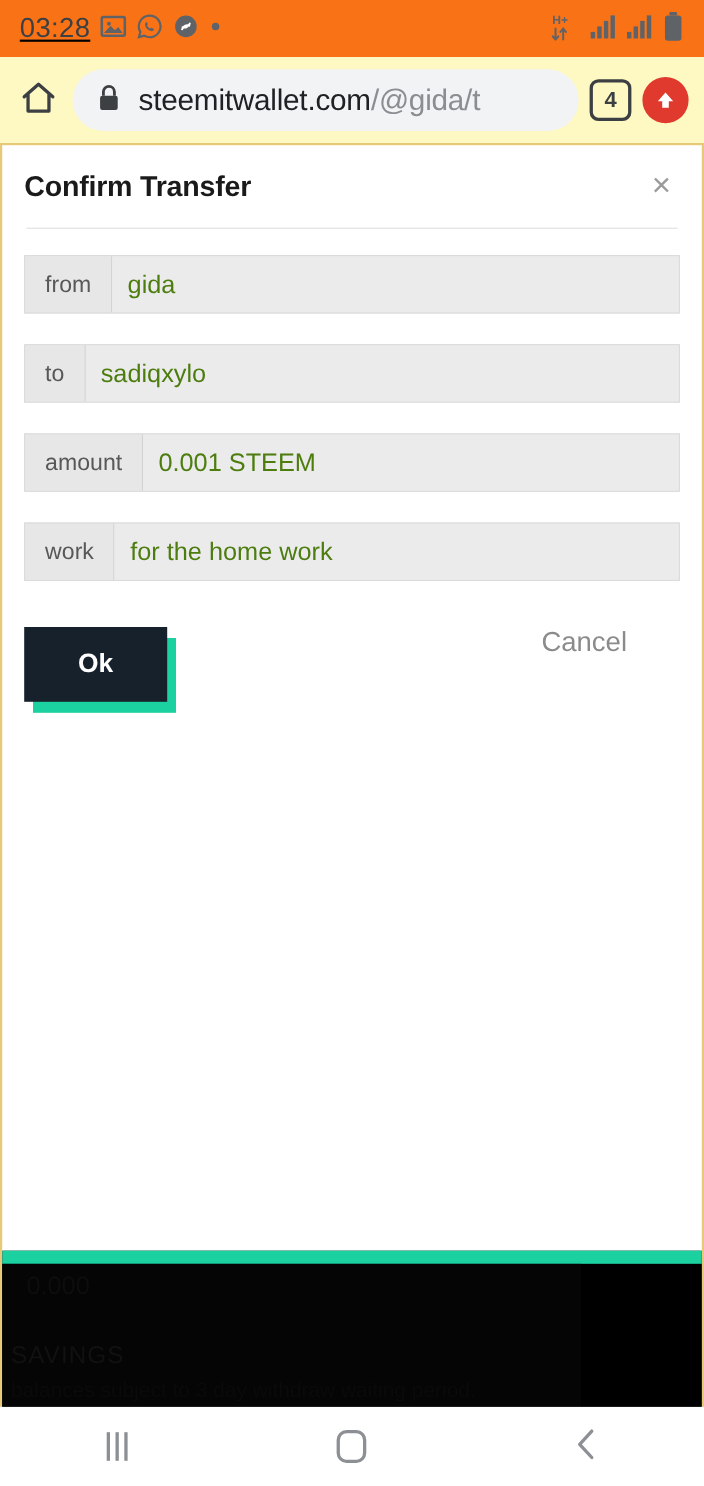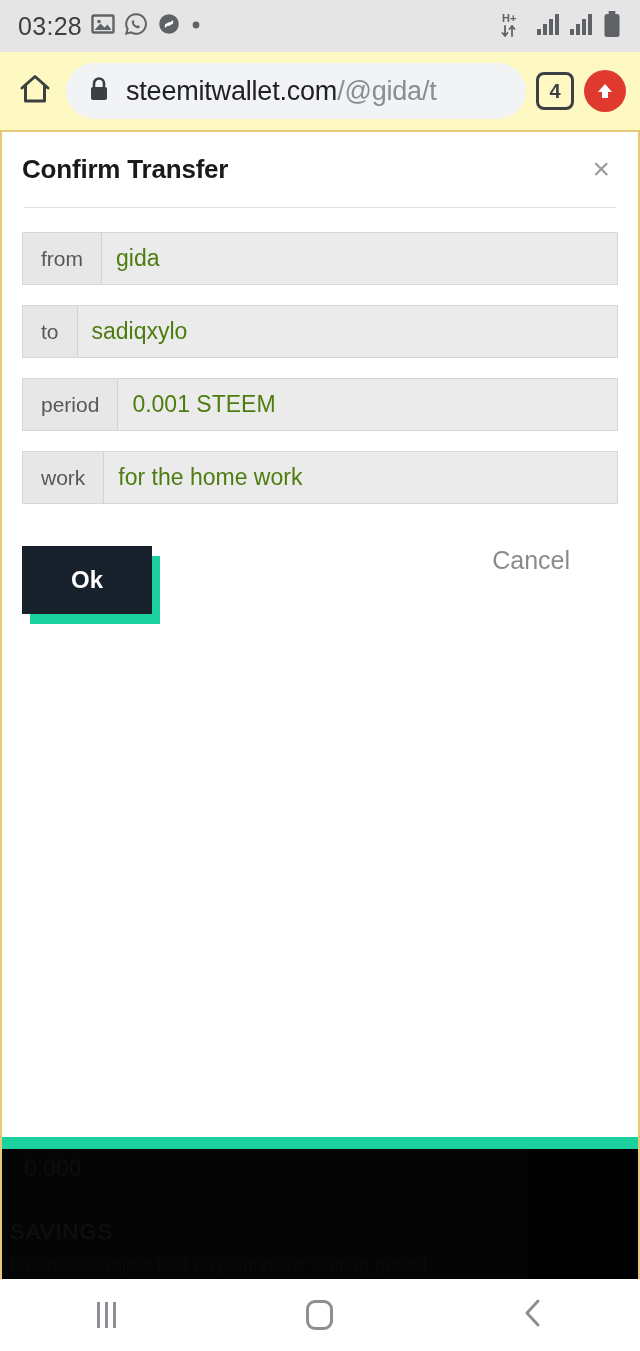--- a/index.html
+++ b/index.html
@@ -9,21 +9,22 @@
     background: #ffffff;
     overflow: hidden;
   }
   body { position: relative; }
 
   
   .statusbar {
     height: 52px; width: 100%;
     display: flex; align-items: center;
     padding: 8px 18px;
-    background: #e5e5e5;
+    background: #f97316;
+    text-decoration: underline;
   }
   .sb-left { display: flex; align-items: center; gap: 9px; }
   .sb-clock { font-size: 25px; color: #3c4043; letter-spacing: .3px; }
   .sb-right { margin-left: auto; display: flex; align-items: center; gap: 7px; }
   .icon-sq { display: inline-block; }
 
   
   .browserbar {
     height: 78px; width: 100%;
     display: flex; align-items: center;
@@ -69,21 +70,21 @@
   .close-x {
     font-size: 30px; color: #9b9b9b; line-height: 1; padding: 0 8px;
     cursor: pointer; font-family: "Liberation Sans", sans-serif;
   }
   .divider { height: 1px; background: #dedede; margin: 22px 2px 24px 2px; }
 
   .field-row {
     display: flex; align-items: stretch;
     border: 1px solid #d6d6d6;
     background: #e9e9e9;
-    margin-bottom: 20px;
+    margin-bottom: 28px;
     height: 53px;
   }
   .field-label {
     display: flex; align-items: center; justify-content: center;
     padding: 0 18px;
     font-size: 21px; color: #585858;
     border-right: 1px solid #d2d2d2;
     background: #e7e7e7;
     white-space: nowrap;
   }
@@ -270,21 +271,21 @@
       <div class="field-label">from</div>
       <div class="field-value">gida</div>
     </div>
 
     <div class="field-row">
       <div class="field-label">to</div>
       <div class="field-value">sadiqxylo</div>
     </div>
 
     <div class="field-row">
-      <div class="field-label">period</div>
+      <div class="field-label">amount</div>
       <div class="field-value">0.001 STEEM</div>
     </div>
 
     <div class="field-row">
       <div class="field-label">work</div>
       <div class="field-value">for the home work</div>
     </div>
 
     <div class="actions">
       <div class="ok-wrap">

